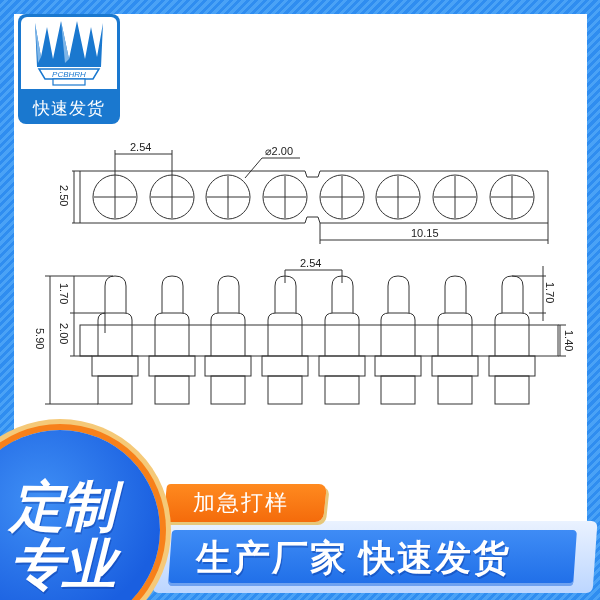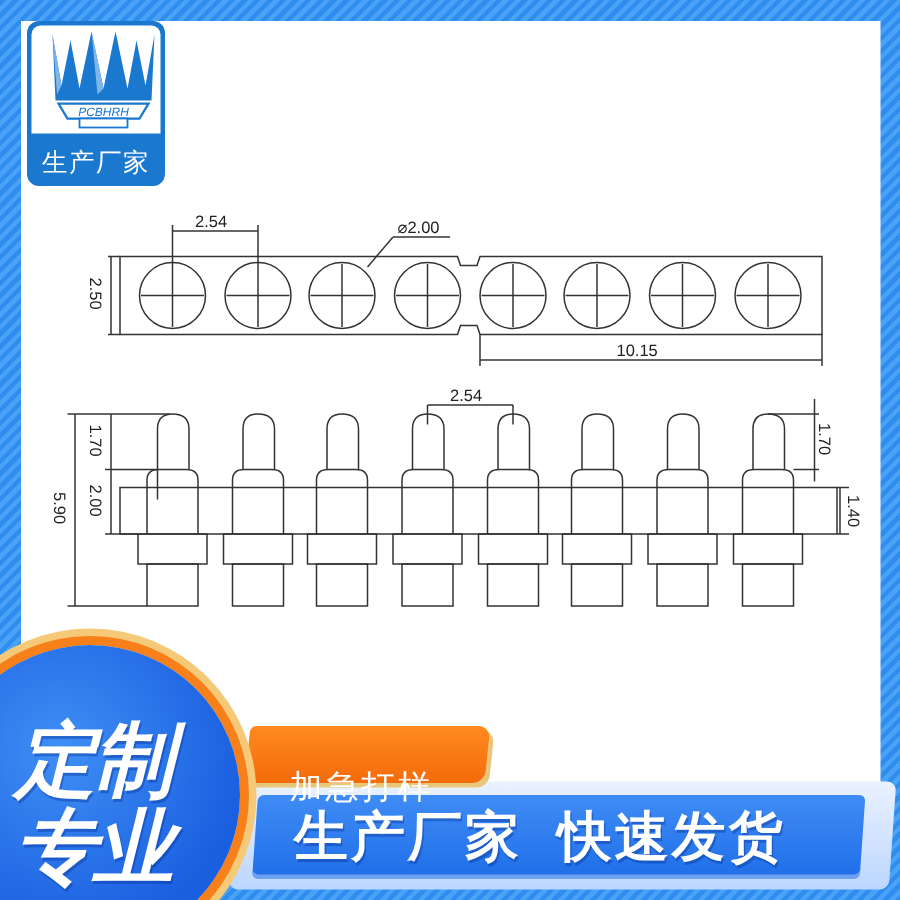--- a/index.html
+++ b/index.html
@@ -1,49 +1,49 @@
 <!DOCTYPE html>
 <html><head>
 <meta charset="utf-8">
 <style>
   html, body { margin:0; padding:0; }
   body { width:600px; height:600px; position:relative; overflow:hidden; font-family:"Liberation Sans", sans-serif; }
   .frame { position:absolute; inset:0; background: repeating-linear-gradient(135deg, #2f8df0 0 3px, #4aa2f6 3px 6px); }
   .panel { position:absolute; left:14px; top:14px; width:573px; height:573px; background:#fff; }
-  .logo { position:absolute; left:18px; top:14px; width:92px; height:110px; background:#1a78cf; border-radius:8px; overflow:hidden; }
+  .logo { position:absolute; left:18px; top:14px; width:102px; height:110px; background:#1a78cf; border-radius:8px; overflow:hidden; }
   .logo-top { position:absolute; left:3px; top:3px; right:3px; height:72px; background:#fff; border-radius:6px 6px 0 0; }
   .logo-name { position:absolute; left:0; right:0; bottom:4px; text-align:center; color:#fff; font-size:17px; letter-spacing:1px; font-family:"DejaVu Sans", sans-serif; }
   svg.draw { position:absolute; left:0; top:0; }
   .dim { font-family:"Liberation Sans", sans-serif; font-size:11px; fill:#222; }
   .badge-circle { position:absolute; left:-40px; top:430px; width:200px; height:200px; border-radius:50%; background: radial-gradient(circle at 40% 35%, #3f8ff5 0%, #1a5fe0 70%); box-shadow: 0 0 0 6px #f7801a, 0 0 0 11px #f5c978; }
   .badge-text { position:absolute; left:10px; top:478px; color:#fff; font-weight:bold; font-size:54px; line-height:58px; font-family:"DejaVu Sans", sans-serif; font-style:italic; letter-spacing:-2px; text-shadow: 1px 2px 0 rgba(0,40,140,.35); }
   .orange-tag { position:absolute; left:165px; top:484px; width:160px; height:38px; background: linear-gradient(180deg, #ff8a1f, #f46b0b); border-radius:4px 8px 8px 4px; transform: skewX(-6deg); box-shadow: 3px 3px 0 #e7c77a; }
-  .orange-text { position:absolute; left:193px; top:488px; color:#fff; font-size:22px; letter-spacing:2px; font-family:"DejaVu Sans", sans-serif;margin-top:22px; }
+  .orange-text { position:absolute; left:193px; top:488px; color:#fff; font-size:22px; letter-spacing:2px; font-family:"DejaVu Sans", sans-serif; }
   .blue-bar-outer { position:absolute; left:155px; top:521px; width:440px; height:72px; background: linear-gradient(180deg, #eaf2ff, #bcd6ff); border-radius:6px; transform: skewX(-4deg); }
   .blue-bar { position:absolute; left:170px; top:530px; width:405px; height:56px; background: linear-gradient(180deg, #3f8cf5, #1f6ee8); border-radius:4px; transform: skewX(-4deg); box-shadow: inset 0 -3px 0 rgba(255,255,255,.35); }
-  .blue-text { position:absolute; left:196px; top:534px; color:#fff; font-weight:bold; font-size:36px; letter-spacing:2px; font-family:Liberation Mono, monospace; text-shadow: 1px 2px 0 rgba(0,40,140,.35); white-space:pre; }
+  .blue-text { position:absolute; left:196px; top:534px; color:#fff; font-weight:bold; font-size:36px; letter-spacing:2px; font-family:Liberation Serif, serif; text-shadow: 1px 2px 0 rgba(0,40,140,.35); white-space:pre; }
 </style>
 </head>
 <body>
 
 <div class="frame"></div>
 <div class="panel"></div>
 
 <div class="logo">
   <div class="logo-top">
     <svg width="96" height="72" viewBox="0 0 96 72">
       <polygon points="14,6 20,40 26,10 32,42 40,4 48,42 56,4 64,42 70,10 76,40 82,6 80,50 16,50" fill="#1a78cf"></polygon>
       <polygon points="14,6 20,40 17,46" fill="#7fb6e8"></polygon>
       <polygon points="40,4 48,42 44,46" fill="#7fb6e8"></polygon>
       <path d="M18,52 L78,52 L72,62 L24,62 Z" fill="#fff" stroke="#1a78cf" stroke-width="1.5"></path>
       <rect x="32" y="62" width="32" height="6" fill="#fff" stroke="#1a78cf" stroke-width="1.2"></rect>
       <text x="48" y="60" text-anchor="middle" font-size="8" fill="#1a78cf" font-family="Liberation Sans, sans-serif" font-style="italic">PCBHRH</text>
     </svg>
   </div>
-  <div class="logo-name">生产厂家</div>
+  <div class="logo-name">快速发货</div>
 </div>
 
 <svg class="draw" width="600" height="600" viewBox="0 0 600 600">
   <g stroke="#333" stroke-width="1" fill="none">
 
     <g>
       <path d="M80,171 L305,171 L307,177 L318,177 L320,171 L548,171 L548,223 L320,223 L318,217 L307,217 L305,223 L80,223 Z" fill="#fff"></path>
       <g>
         <g>
             <circle cx="115" cy="197" r="22"></circle>

